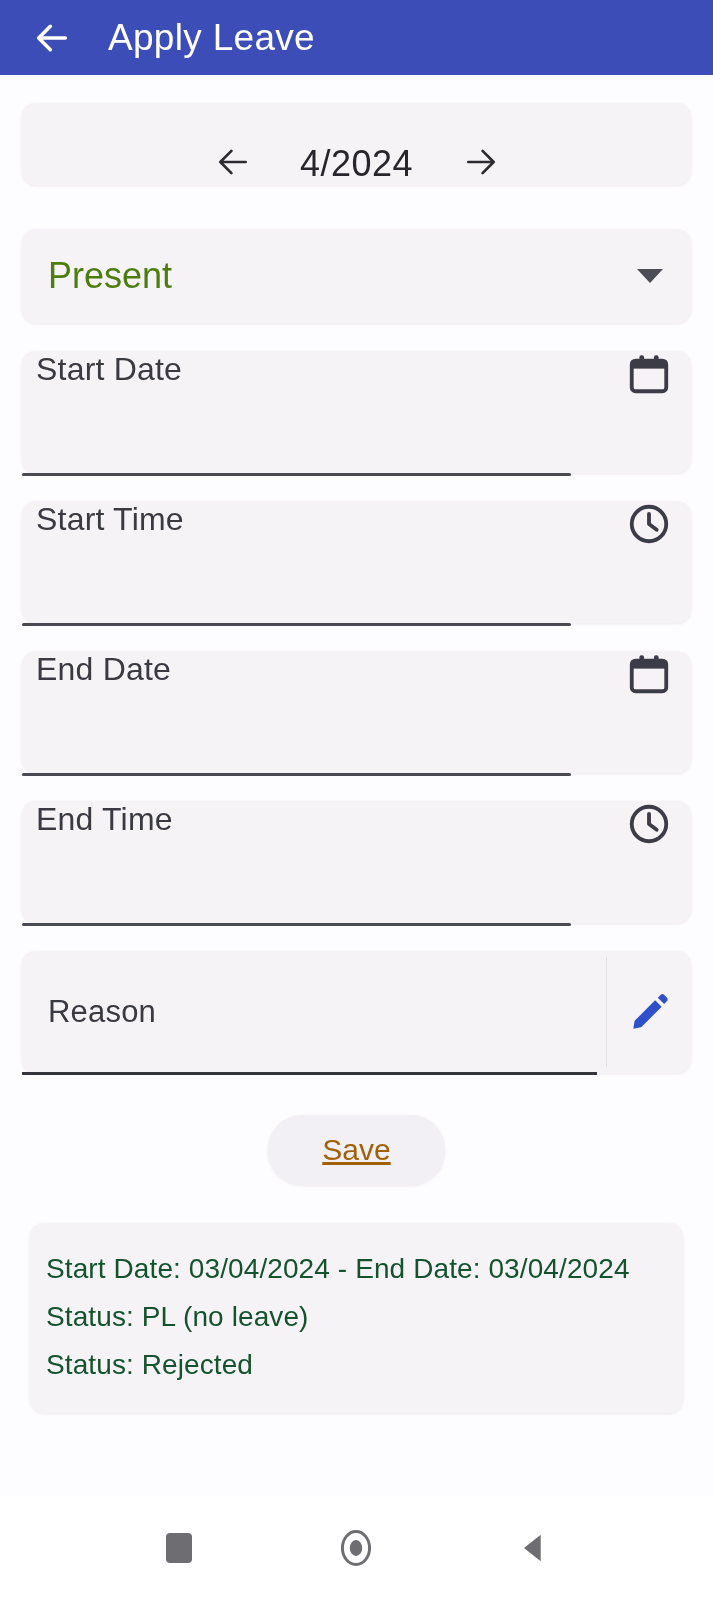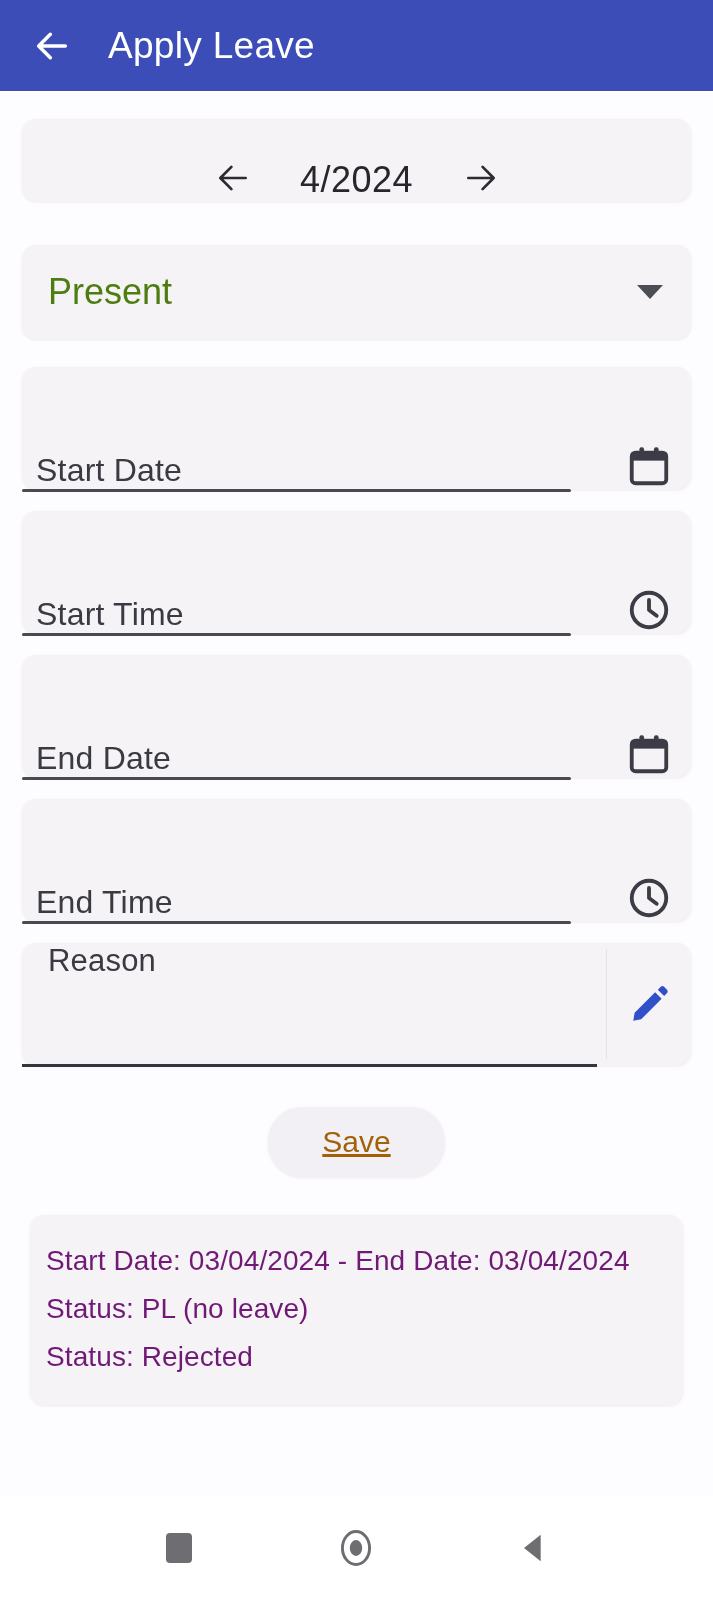--- a/index.html
+++ b/index.html
@@ -11,21 +11,21 @@
   }
 
   body {
     font-family: "Liberation Sans", sans-serif;
     background: #FDFCFE;
     position: relative;
   }
 
   
   .appbar {
-    height: 91px;
+    height: 75px;
     background: #3D4DB7;
     display: flex;
     align-items: center;
     padding-left: 26px;
     position: relative;
   }
   .back-btn {
     width: 52px;
     height: 52px;
     display: flex;
@@ -108,23 +108,23 @@
     width: 0; height: 0;
     border-left: 13px solid transparent;
     border-right: 13px solid transparent;
     border-top: 14px solid #4C4C54;
     margin-right: 2px;
   }
 
   
   .field {
     height: 122px;
-    margin-bottom: 22px;
-    display: flex;
-    align-items: flex-end;
+    margin-bottom: 28px;
+    display: flex;
+    align-items: flex-start;
     padding-left: 14px;
     overflow: visible;
     cursor: pointer;
   }
   .field-label {
     font-size: 32px;
     color: #3A3A42;
     flex: 1;
     letter-spacing: 0.2px;
   }
@@ -145,20 +145,21 @@
     height: 3px;
     background: #4A4A52;
     border-radius: 2px;
   }
 
   
   .reason {
     height: 122px;
     margin-bottom: 0;
     display: flex;
+    align-items: center;
     padding-left: 26px;
     cursor: pointer;
   }
   .reason .field-label { font-size: 31px; color: #3A3A42; }
   .reason::after {
     content: "";
     position: absolute;
     left: 0;
     bottom: -2px;
     width: 86%;
@@ -205,21 +206,21 @@
   
   .result-card {
     margin: 0 8px;
     padding: 22px 16px 24px 16px;
     background: #F6F3F7;
     border-radius: 14px;
     box-shadow: 0 1px 3px rgba(120,110,135,0.12);
   }
   .result-line {
     font-size: 28px;
-    color: #701a75;
+    color: #14532d;
     line-height: 1.72;
     letter-spacing: 0.1px;
     white-space: nowrap;
   }
 
   
   .navbar {
     height: 104px;
     background: #FFFFFF;
     display: flex;

